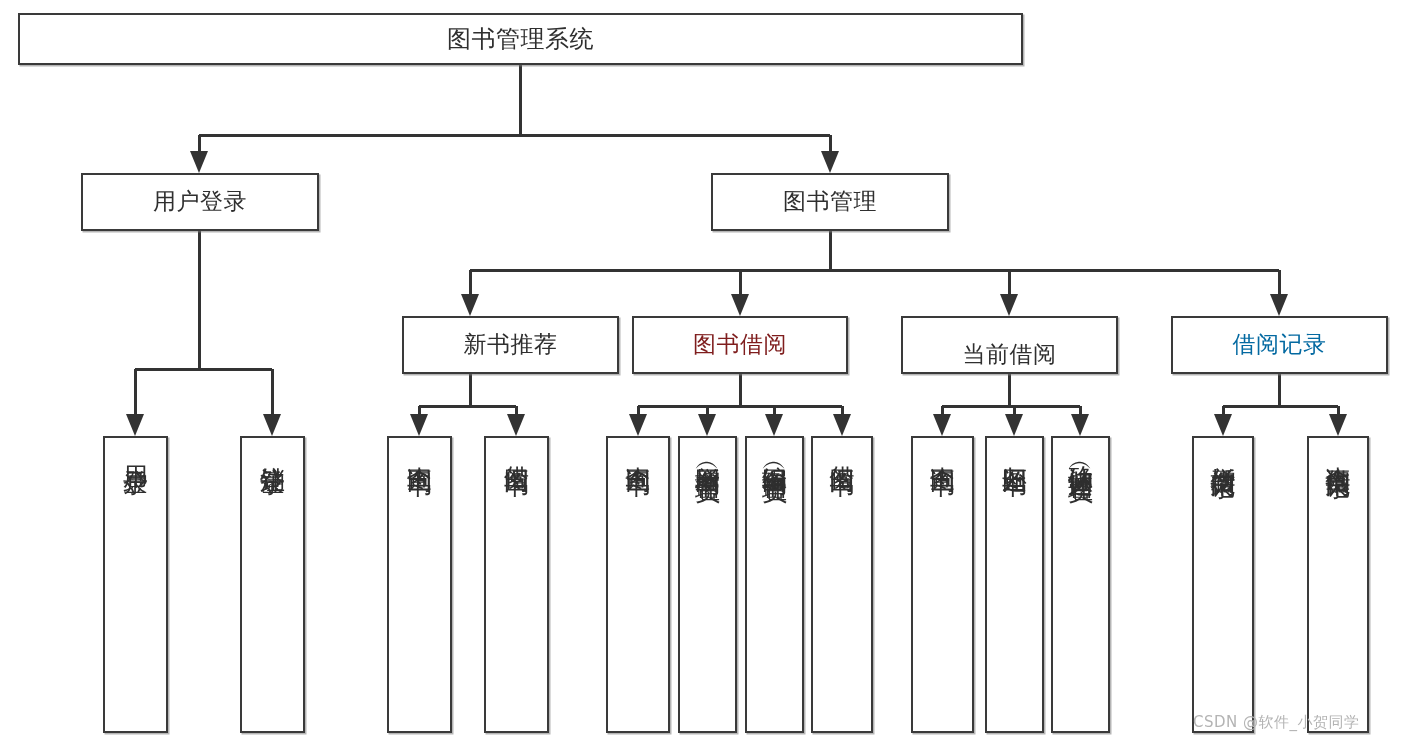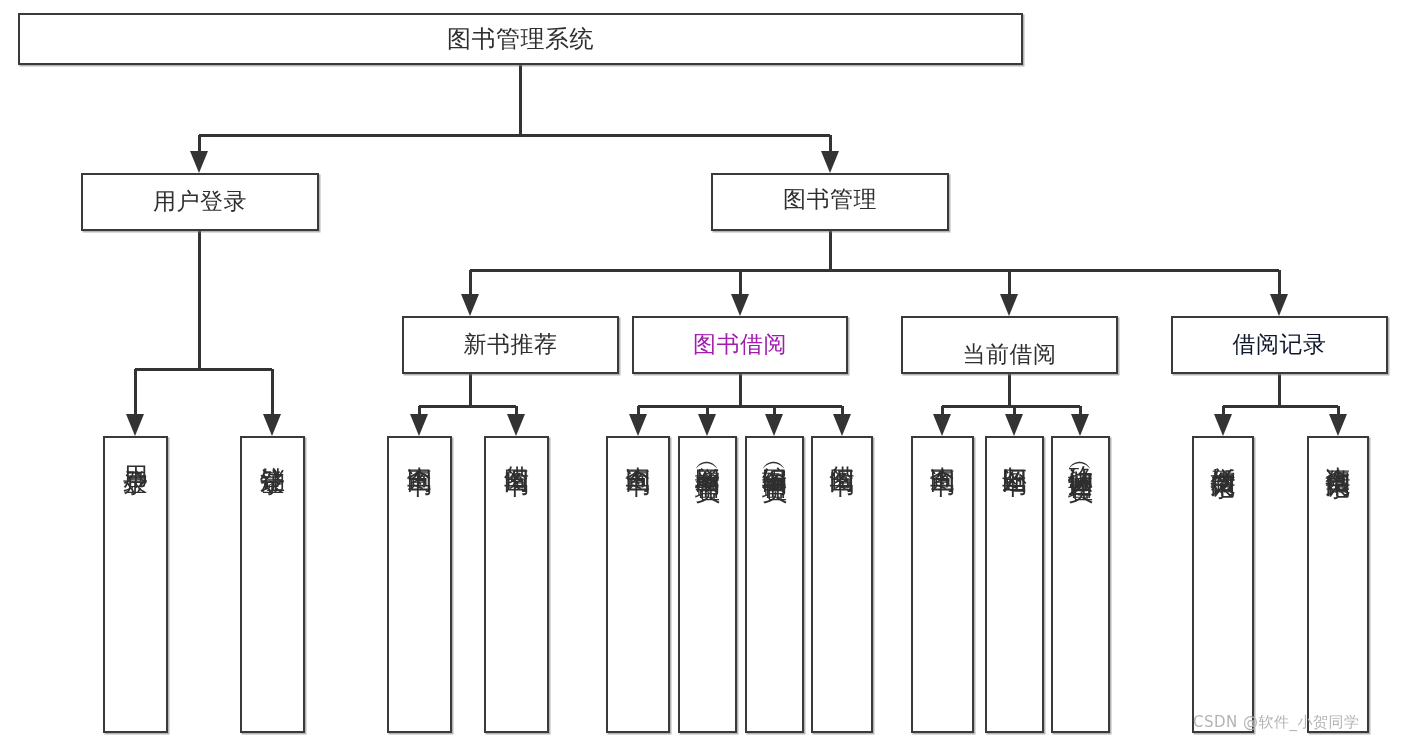--- a/index.html
+++ b/index.html
@@ -138,33 +138,33 @@
   </svg>
 
   <div id="node-layer">
       <div class="node horiz root" style="left: 18px; top: 13px; width: 1005px; height: 52px; border-color: rgb(58, 58, 58); background: rgb(255, 255, 255);">
         <span class="label" style="color: rgb(47, 47, 47);">图书管理系统</span>
       </div>
       <div class="node horiz" style="left: 81px; top: 173px; width: 238px; height: 58px; border-color: rgb(58, 58, 58); background: rgb(255, 255, 255);">
         <span class="label" style="color: rgb(47, 47, 47);">用户登录</span>
       </div>
       <div class="node horiz" style="left: 711px; top: 173px; width: 238px; height: 58px; border-color: rgb(58, 58, 58); background: rgb(255, 255, 255);">
-        <span class="label" style="color: rgb(47, 47, 47); font-family: Liberation Mono, monospace;">图书管理</span>
+        <span class="label" style="color: rgb(47, 47, 47);">图书管理</span>
       </div>
       <div class="node horiz" style="left: 362px; top: 316px; width: 217px; height: 58px; border-color: rgb(58, 58, 58); background: rgb(255, 255, 255); margin-left: 40px;">
         <span class="label" style="color: rgb(47, 47, 47);">新书推荐</span>
       </div>
       <div class="node horiz" style="left: 632px; top: 316px; width: 216px; height: 58px; border-color: rgb(58, 58, 58); background: rgb(255, 255, 255);">
-        <span class="label" style="color: #a21caf;">图书借阅</span>
+        <span class="label" style="color: #7f1d1d;">图书借阅</span>
       </div>
       <div class="node horiz" style="left: 901px; top: 316px; width: 217px; height: 58px; border-color: rgb(58, 58, 58); background: rgb(255, 255, 255);">
         <span class="label" style="color: rgb(47, 47, 47); margin-top: 20px;">当前借阅</span>
       </div>
       <div class="node horiz" style="left: 1171px; top: 316px; width: 217px; height: 58px; border-color: rgb(58, 58, 58); background: rgb(255, 255, 255);">
-        <span class="label" style="color: #0f172a;">借阅记录</span>
+        <span class="label" style="color: #0369a1;">借阅记录</span>
       </div>
       <div class="node vert" style="left: 103px; top: 436px; width: 65px; height: 297px; border-color: rgb(58, 58, 58); background: rgb(255, 255, 255);">
         <span class="label" style="color: rgb(47, 47, 47);">用户登录</span>
       </div>
       <div class="node vert" style="left: 240px; top: 436px; width: 65px; height: 297px; border-color: rgb(58, 58, 58); background: rgb(255, 255, 255);">
         <span class="label" style="color: rgb(47, 47, 47);">注销登录</span>
       </div>
       <div class="node vert" style="left: 387px; top: 436px; width: 65px; height: 297px; border-color: rgb(58, 58, 58); background: rgb(255, 255, 255);">
         <span class="label" style="color: rgb(47, 47, 47);">查询图书</span>
       </div>

